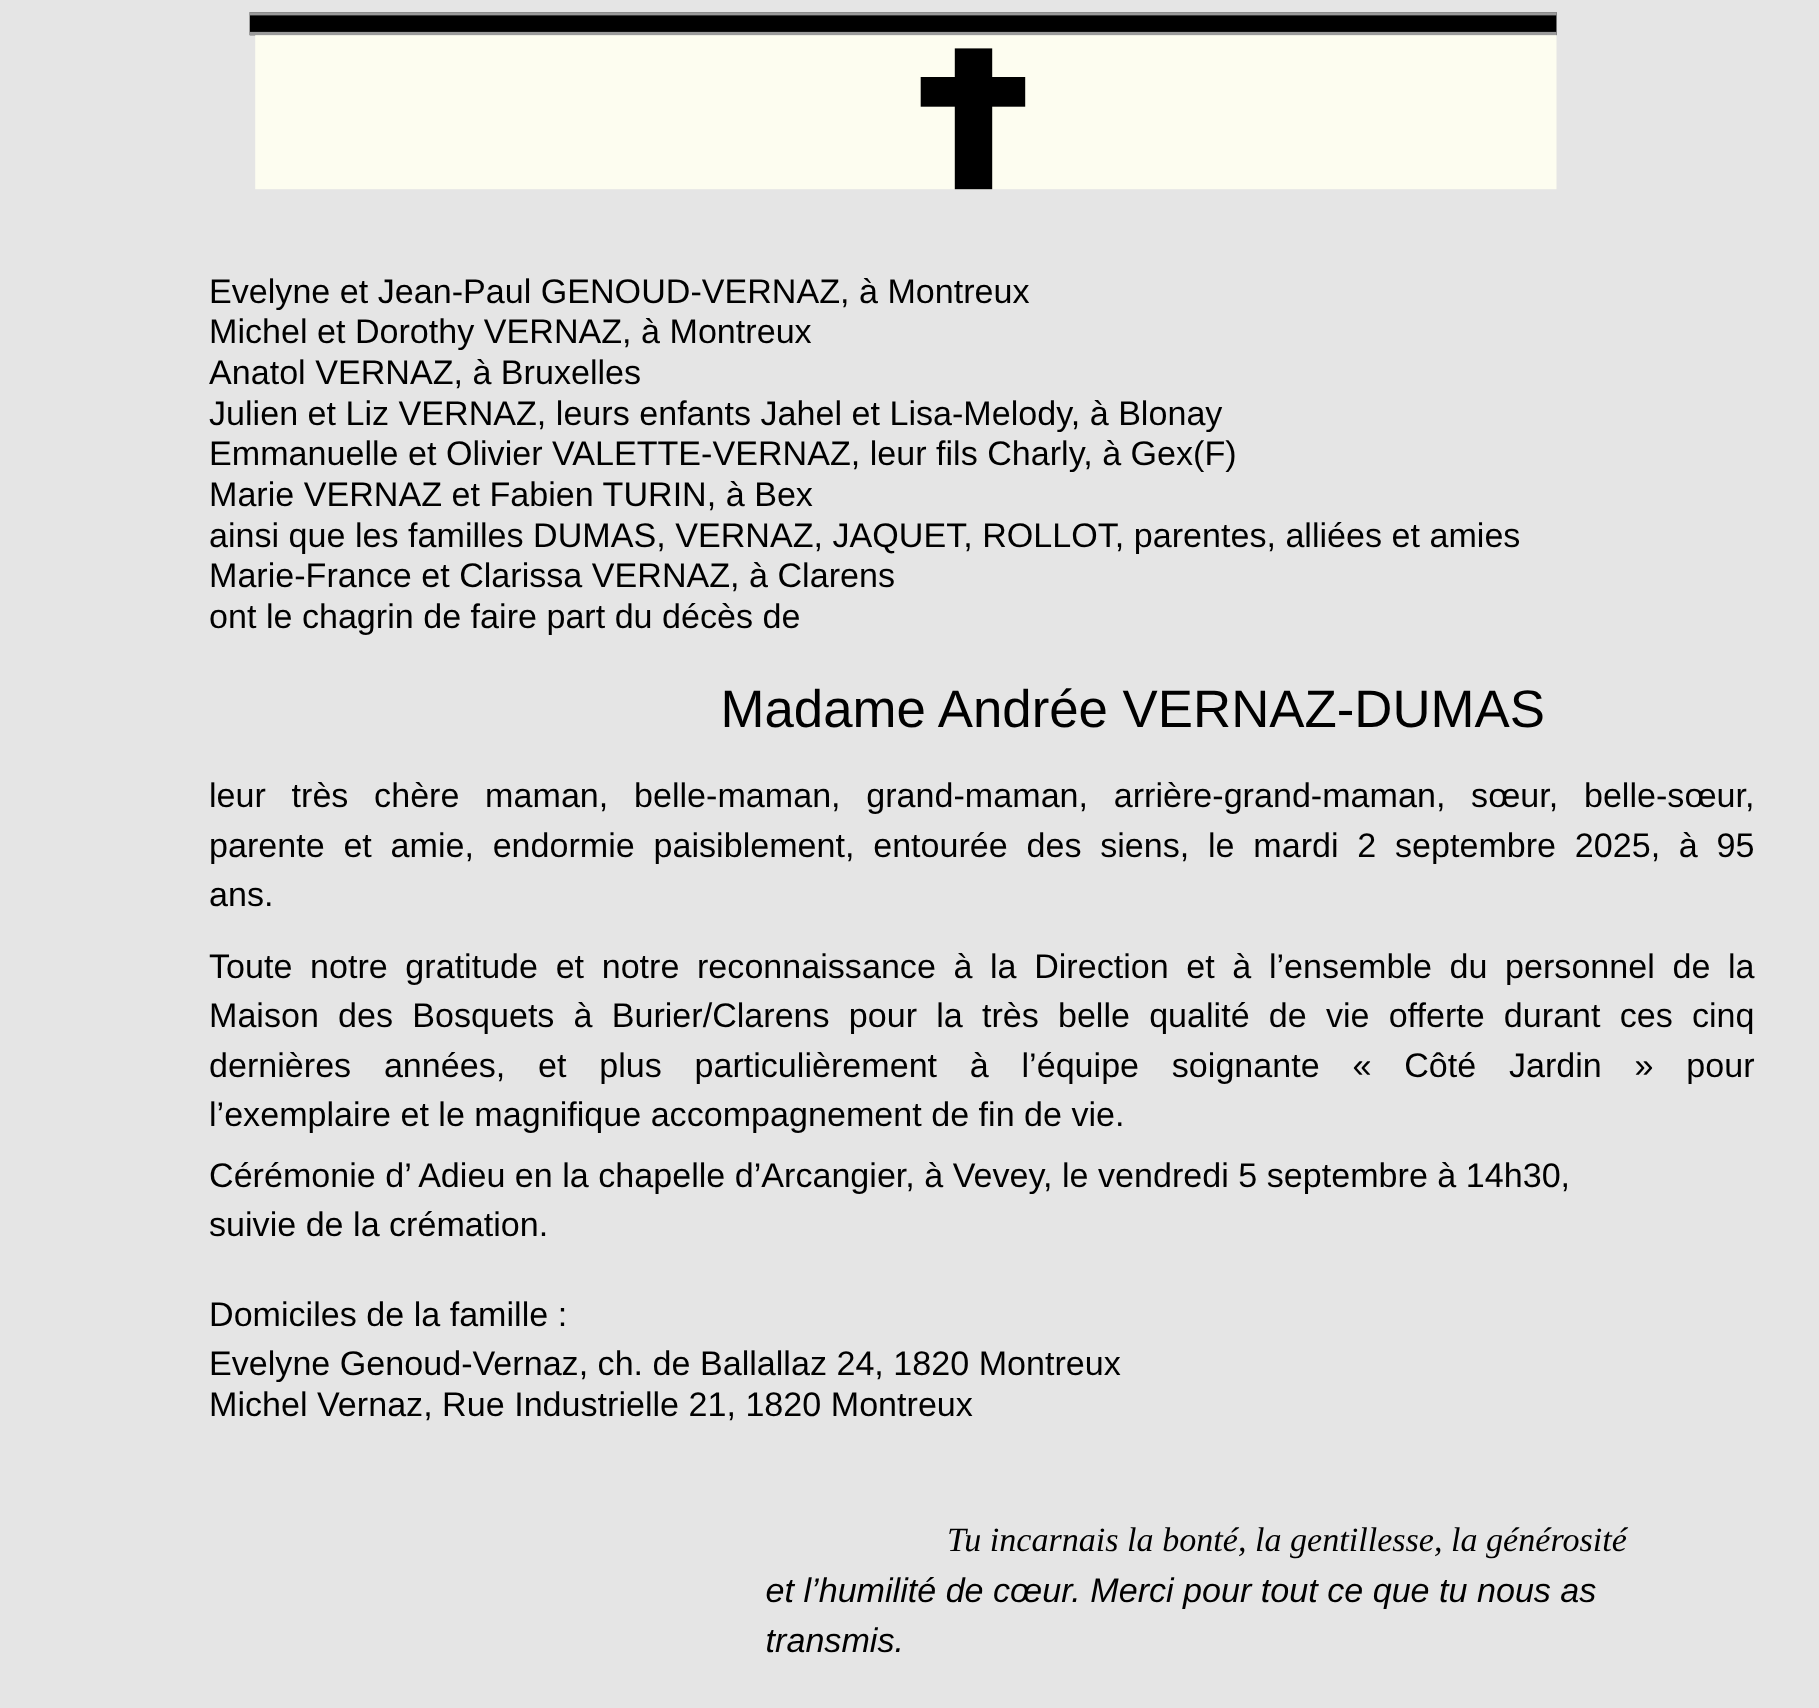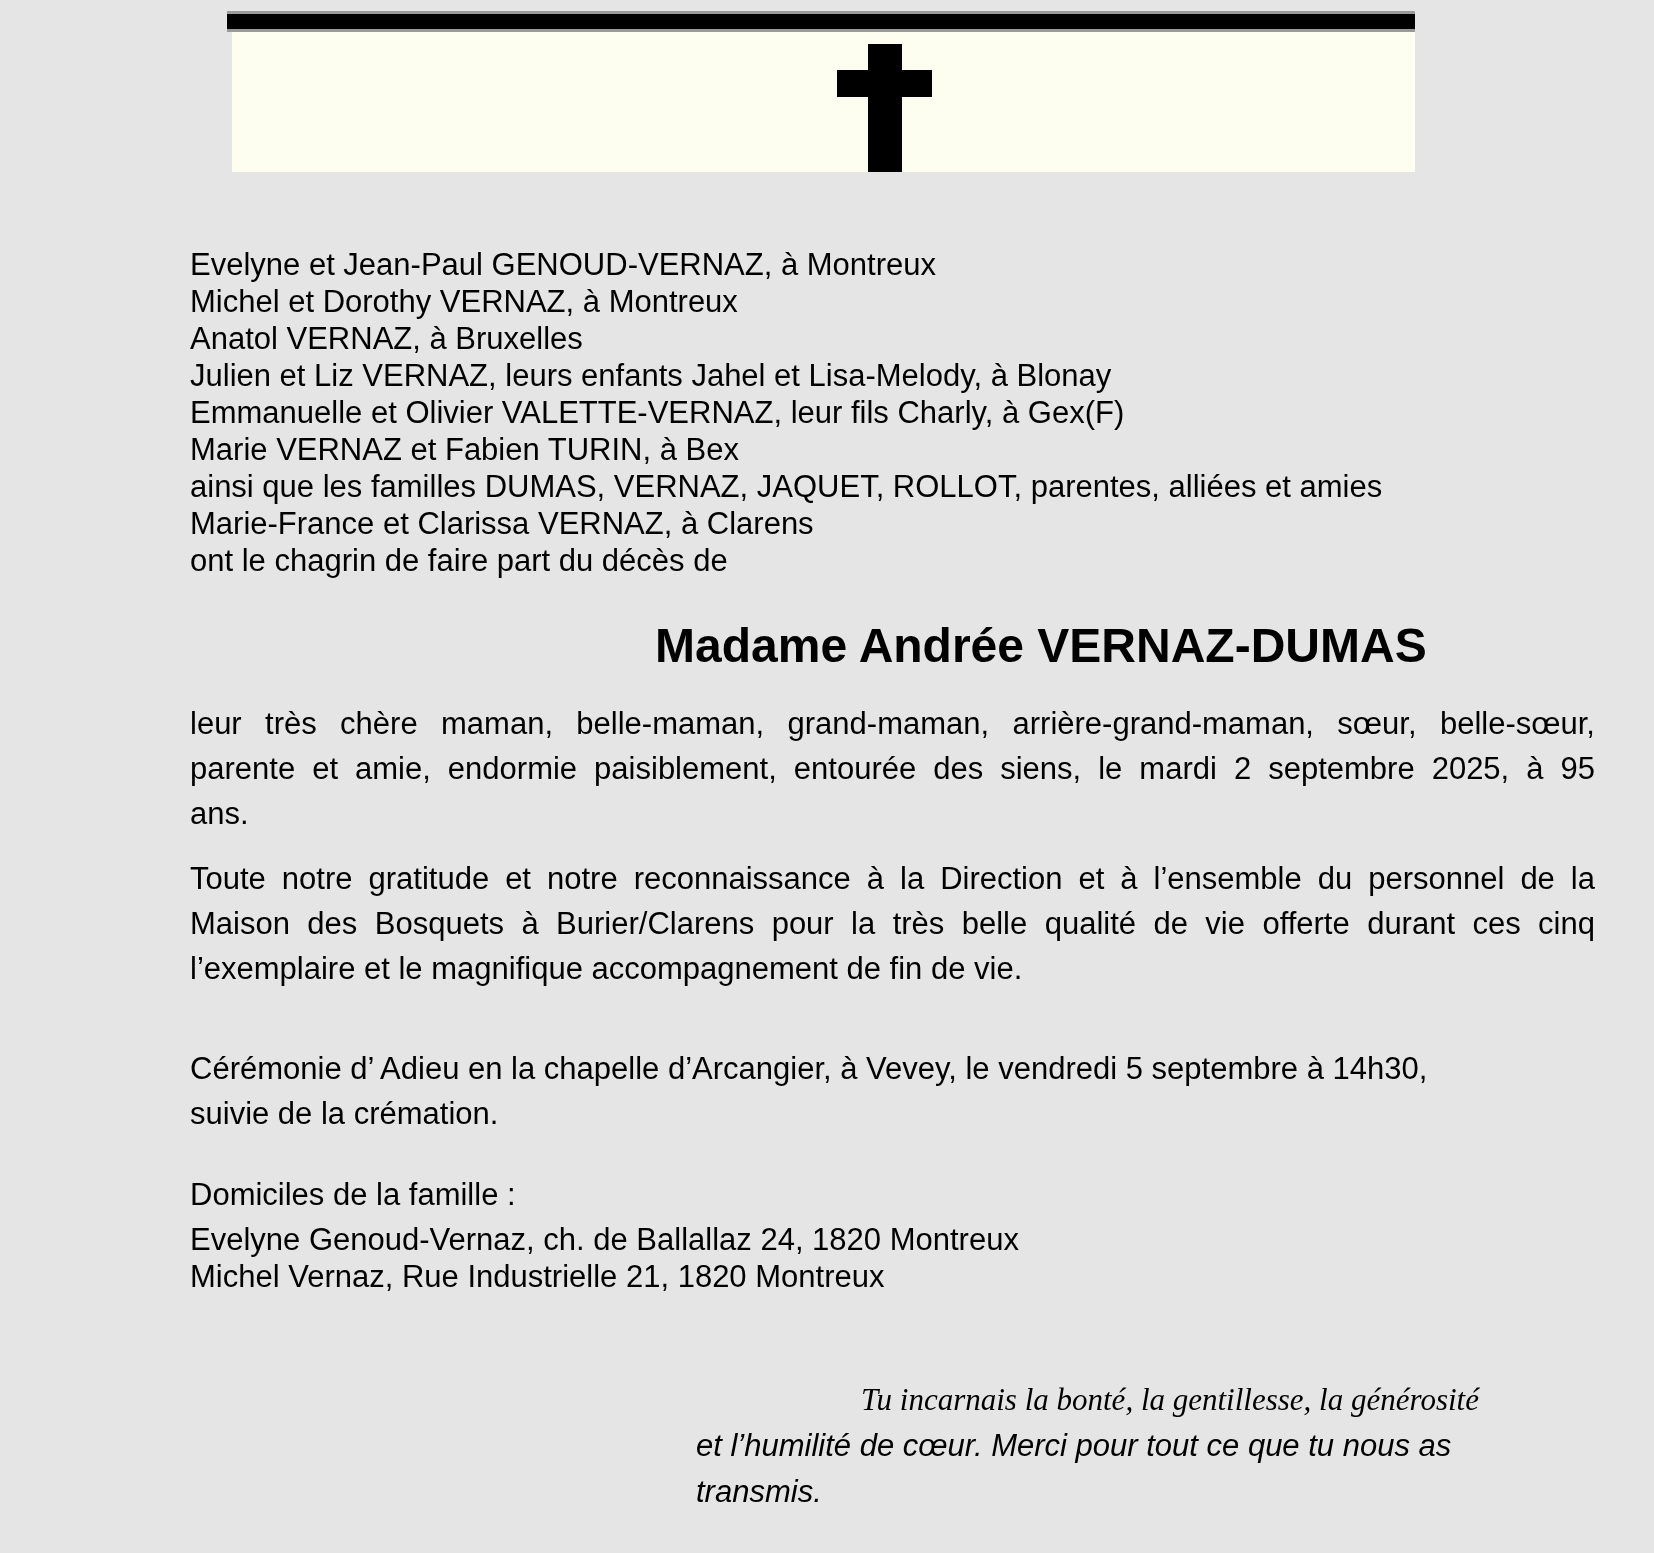--- a/index.html
+++ b/index.html
@@ -67,21 +67,21 @@
     top: 246px;
     font-size: 31px;
     line-height: 37px;
     white-space: nowrap;
   }
   .deceased-title {
     position: absolute;
     left: 655px;
     top: 618px;
     font-size: 48px;
-    font-weight: bold;
+    font-weight: normal;
     white-space: nowrap;
     letter-spacing: 0px;
   }
   .para {
     position: absolute;
     left: 190px;
     width: 1405px;
     font-size: 31px;
     line-height: 45px;
   }
@@ -151,20 +151,21 @@
 
   <div class="para para-obituary">
     <div class="line-justify">leur très chère maman, belle-maman, grand-maman, arrière-grand-maman, sœur, belle-sœur,</div>
     <div class="line-justify">parente et amie, endormie paisiblement, entourée des siens, le mardi 2 septembre 2025, à 95</div>
     <div class="line-plain">ans.</div>
   </div>
 
   <div class="para para-gratitude">
     <div class="line-justify">Toute notre gratitude et notre reconnaissance à la Direction et à l’ensemble du personnel de la</div>
     <div class="line-justify">Maison des Bosquets à Burier/Clarens pour la très belle qualité de vie offerte durant ces cinq</div>
+    <div class="line-justify">dernières années, et plus particulièrement à l’équipe soignante « Côté Jardin » pour</div>
     <div class="line-plain">l’exemplaire et le magnifique accompagnement de fin de vie.</div>
   </div>
 
   <div class="para para-ceremony">
     <div class="line-plain">Cérémonie d’ Adieu en la chapelle d’Arcangier, à Vevey, le vendredi 5 septembre à 14h30,</div>
     <div class="line-plain">suivie de la crémation.</div>
   </div>
 
   <div class="domiciles">
     <div class="heading">Domiciles de la famille :</div>

